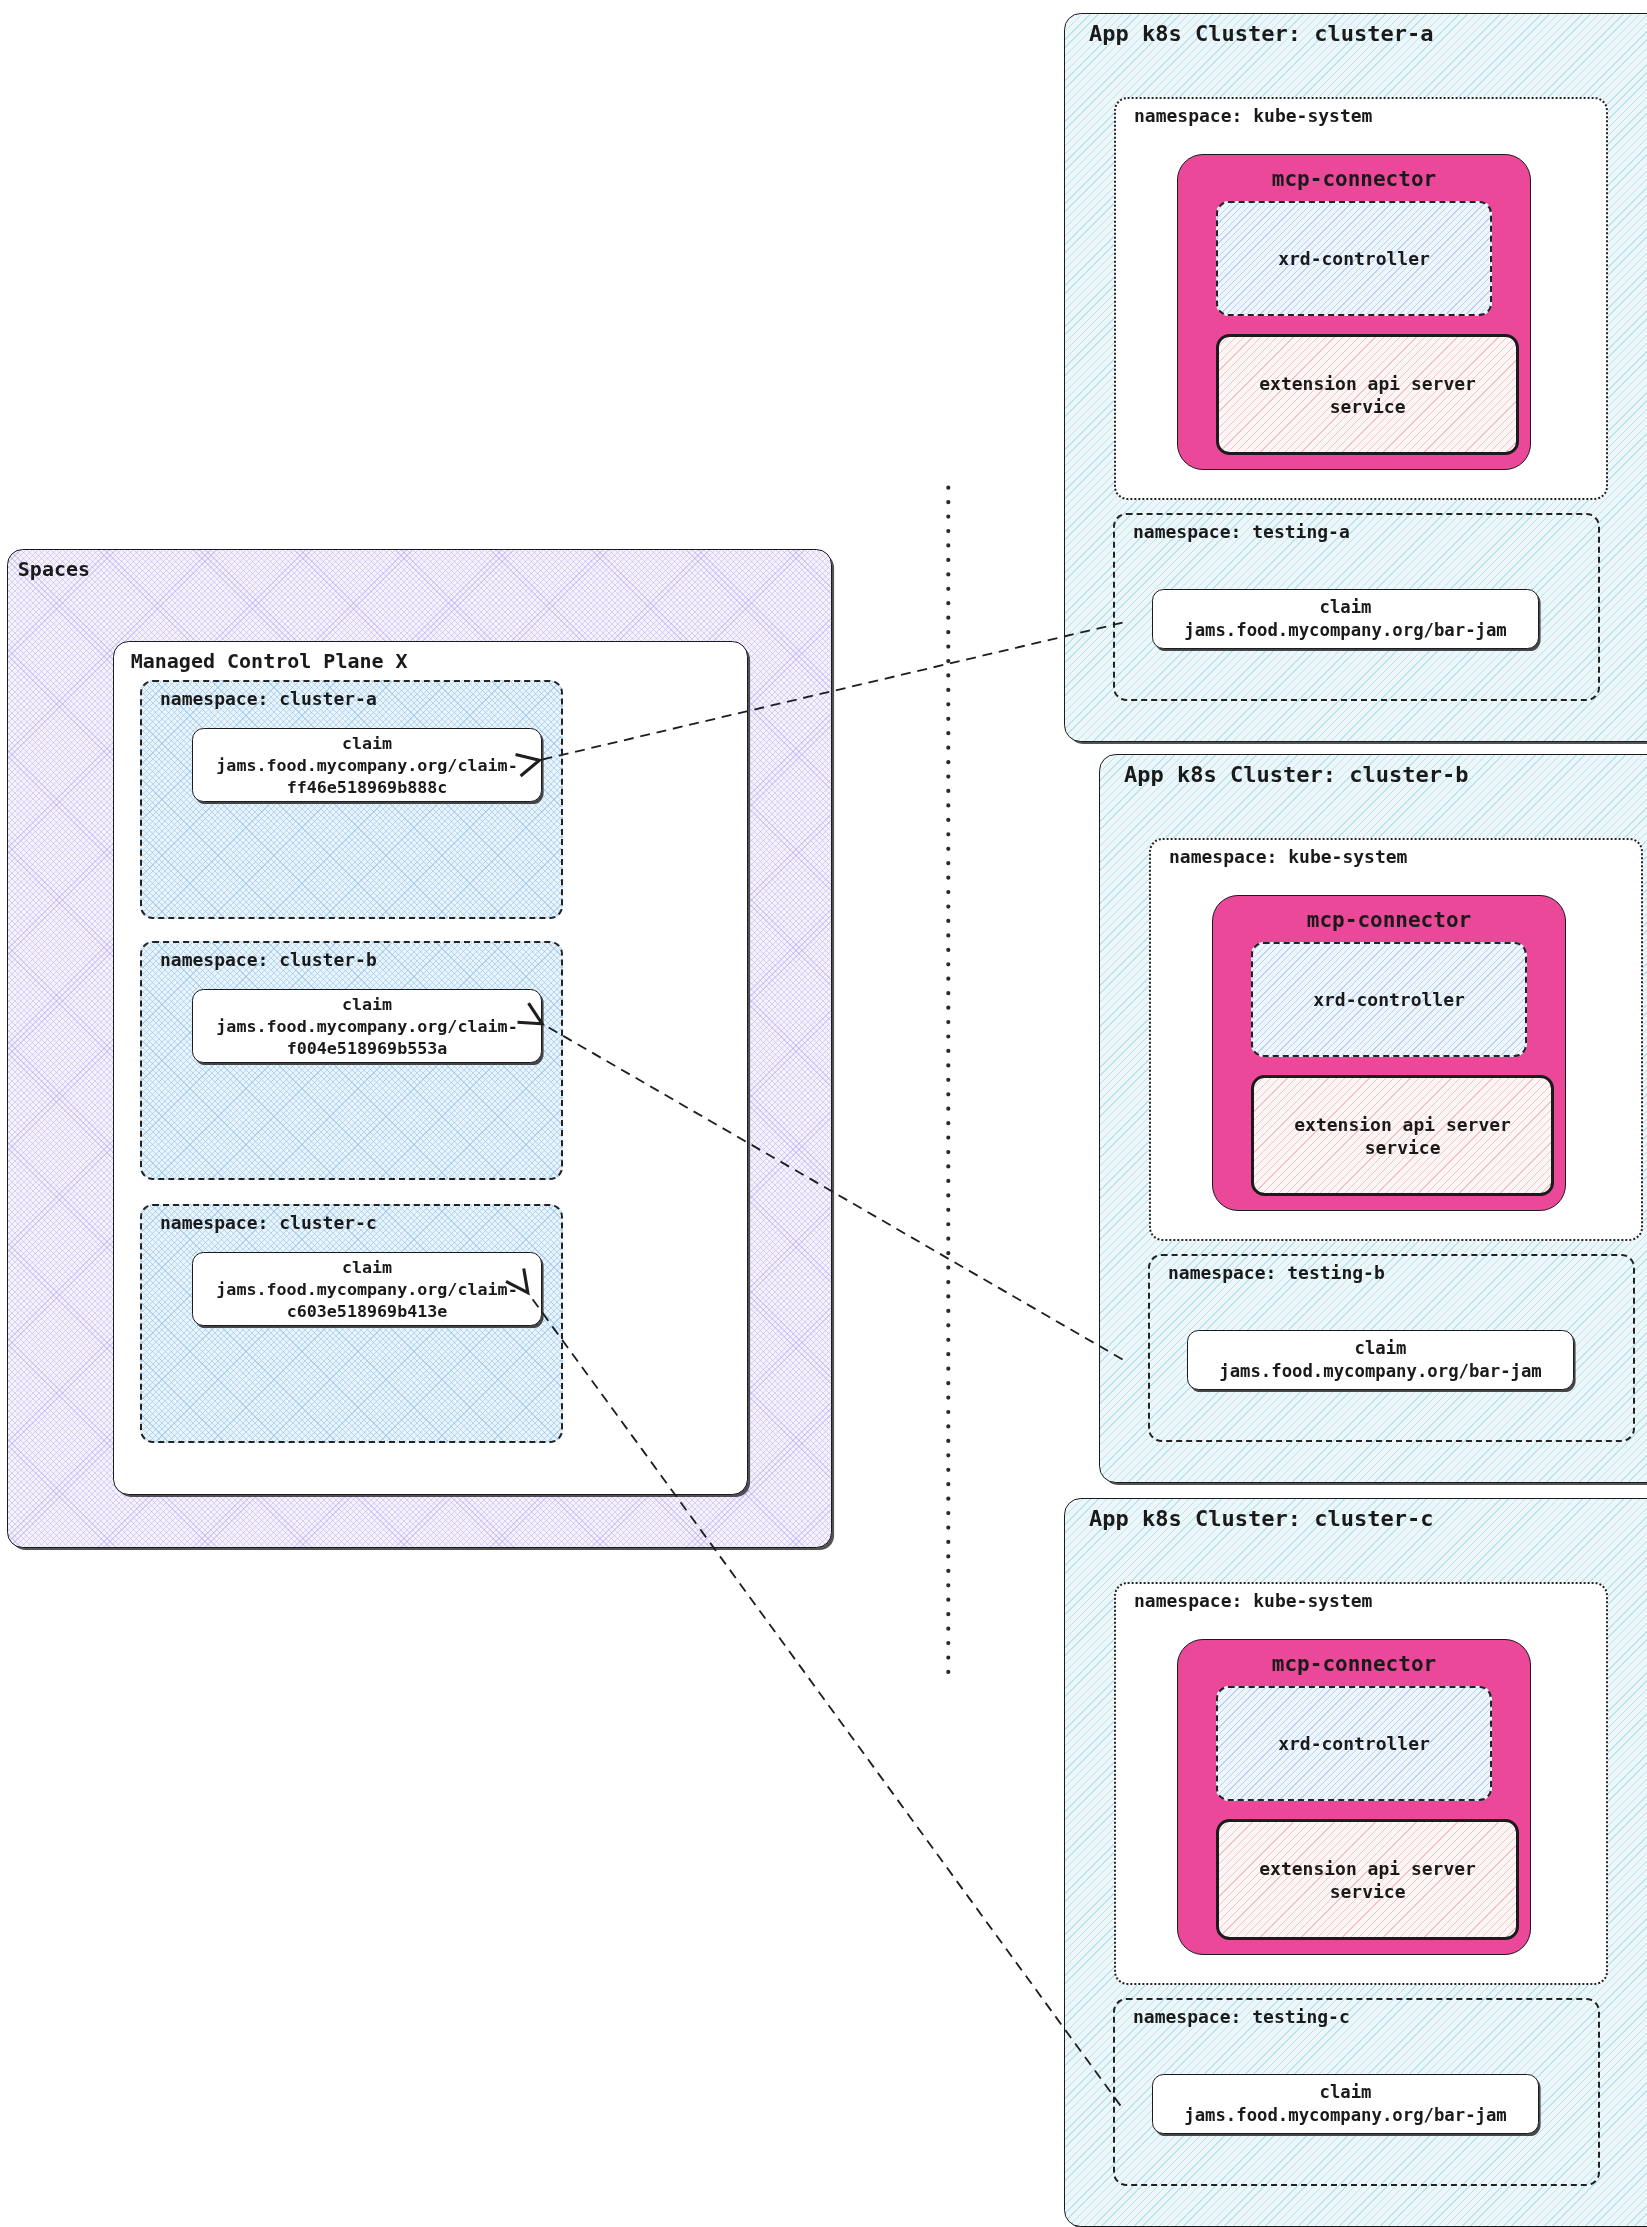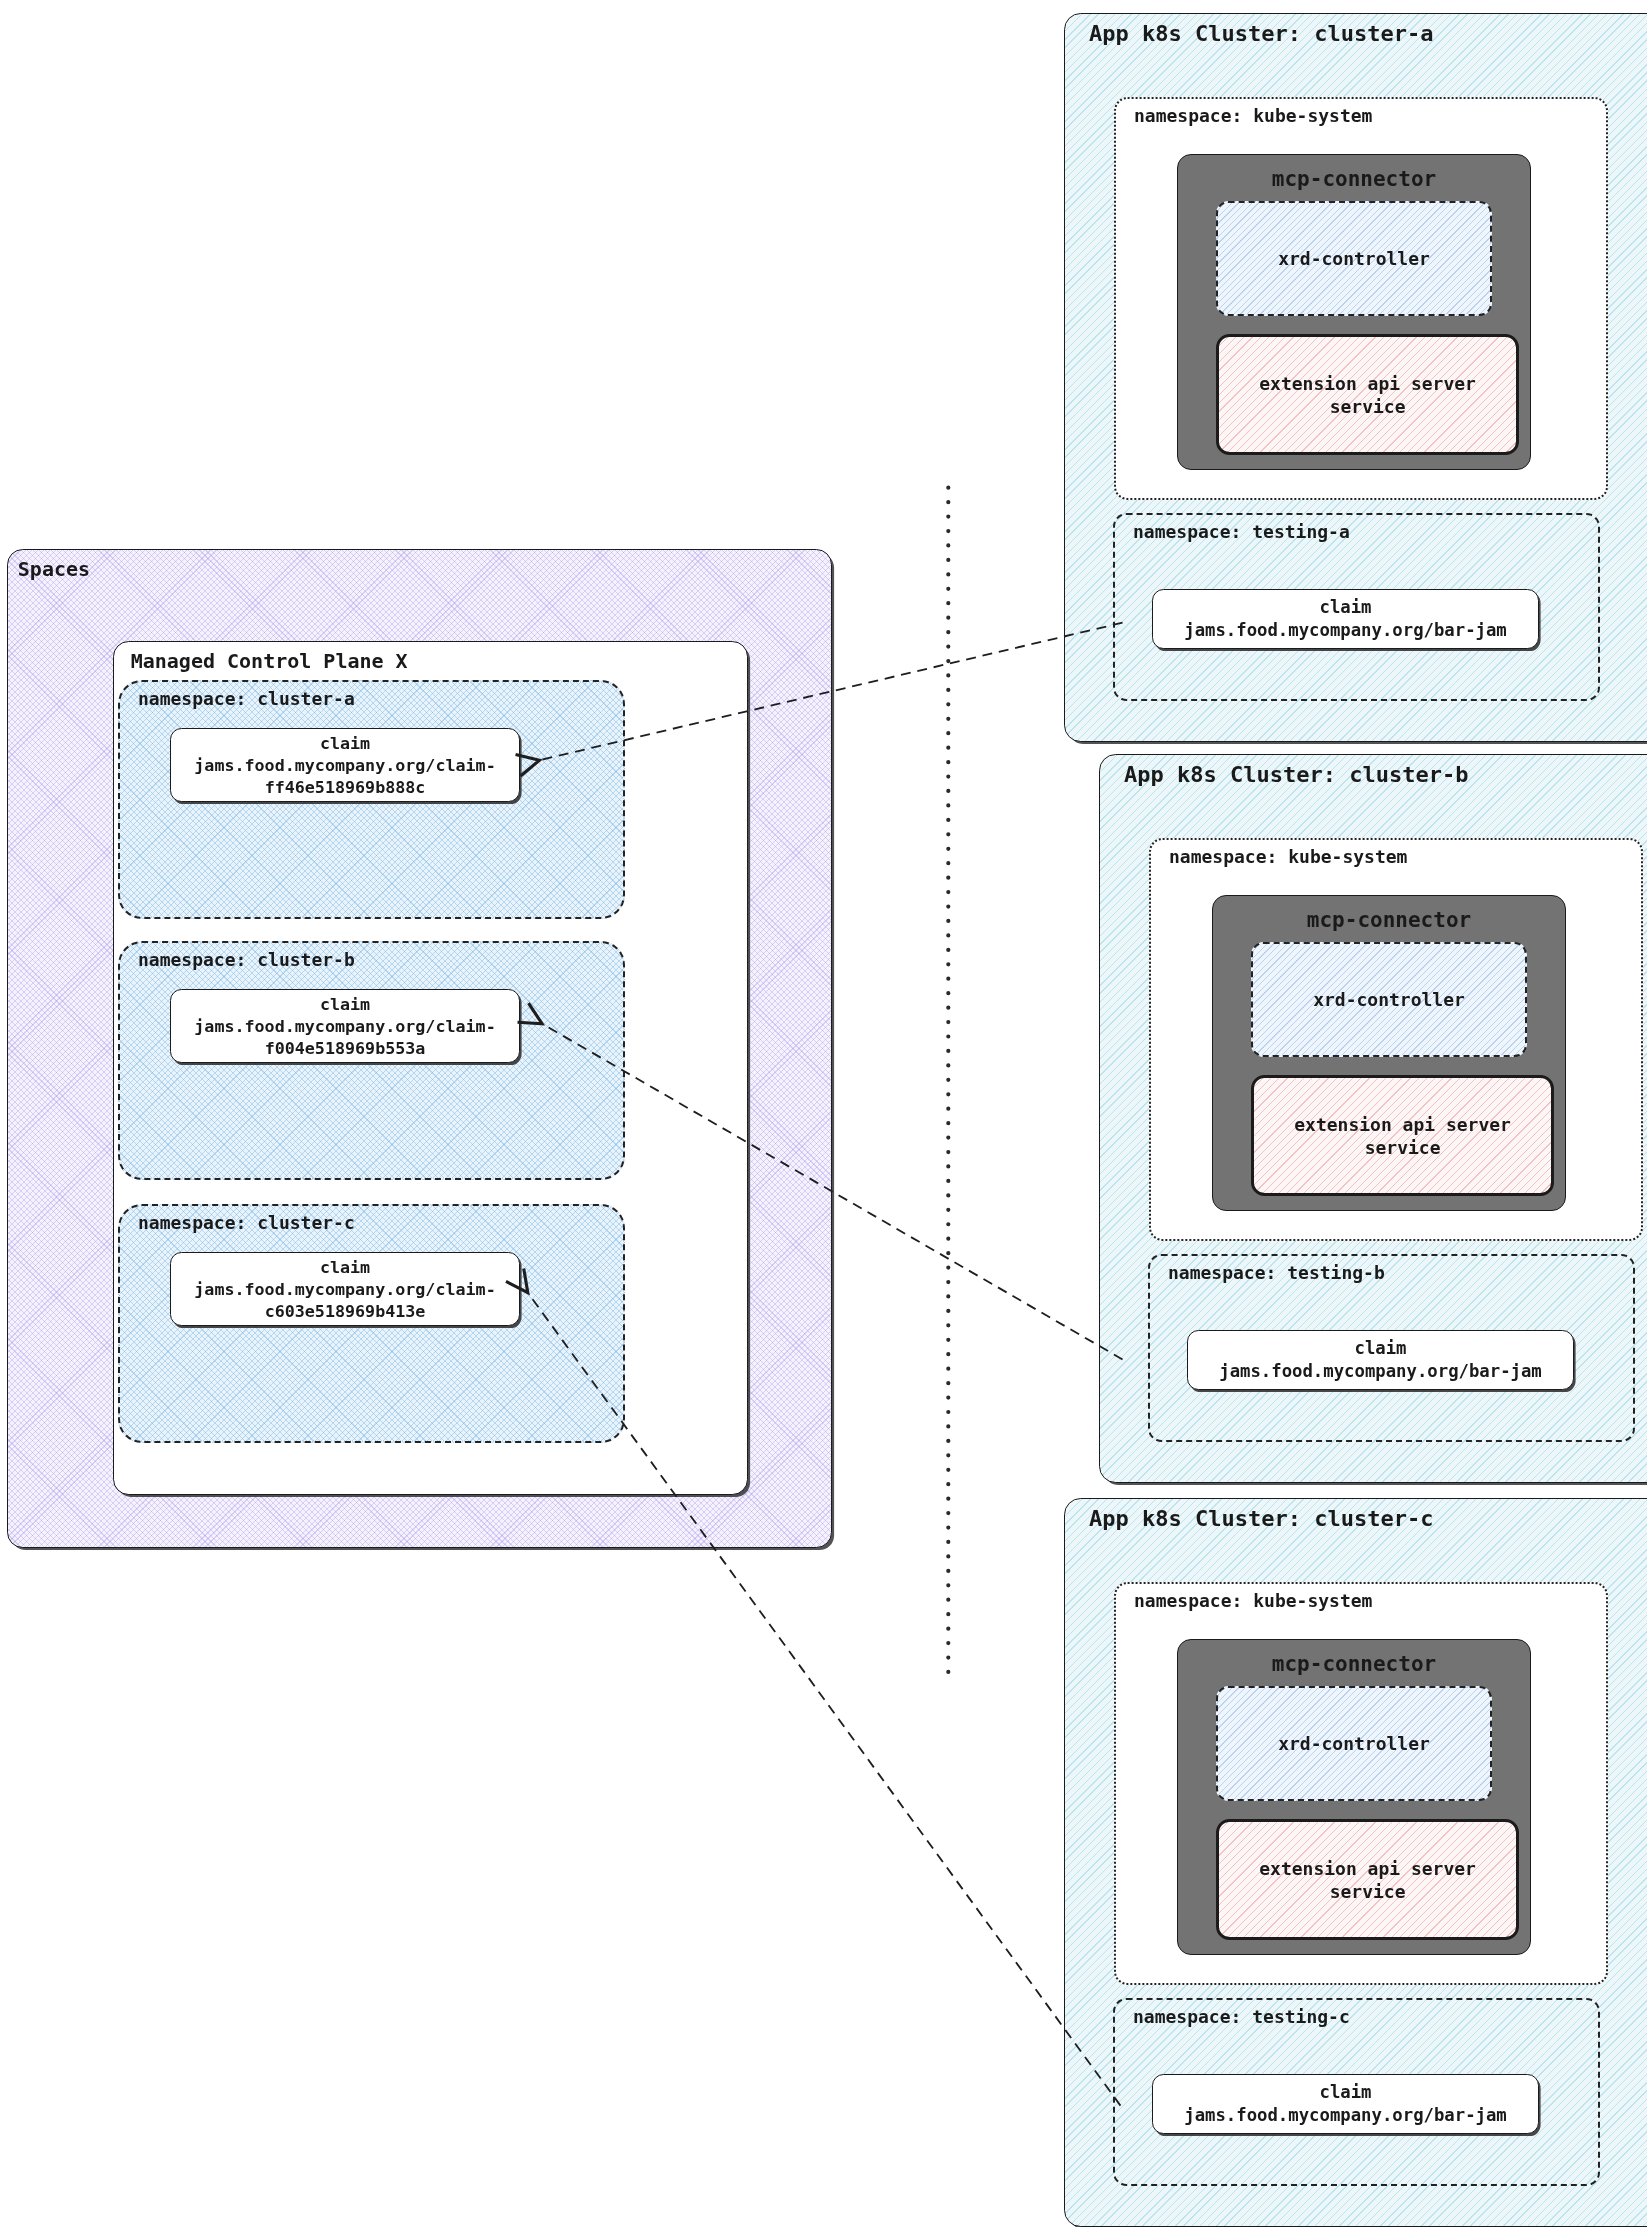--- a/index.html
+++ b/index.html
@@ -20,22 +20,22 @@
     box-shadow:3.1px 3.1px 0 -1px rgba(40,40,40,0.8);
   }
   .spaces-label{position:absolute;left:10px;top:7.3px;font-size:20px;font-weight:700;}
   .mcp-x{
     left:113px;top:641px;width:635px;height:854px;
     border:1.6px solid #1b1b1b;border-radius:15.7px;background:#ffffff;
     box-shadow:3.1px 3.1px 0 -1px rgba(40,40,40,0.8);
   }
   .mcp-x-label{position:absolute;left:16.7px;top:7.3px;font-size:20px;font-weight:700;}
   .ns-left{
-    left:118px;width:507px;height:239px;
-    border:2.1px dashed #222222;border-radius:24px;
+    left:140px;width:423px;height:239px;
+    border:2.1px dashed #222222;border-radius:13px;
     background:
       repeating-linear-gradient(45deg, rgba(110,175,225,0.42) 0 0.8px, transparent 0.8px 4.4px),
       repeating-linear-gradient(135deg, rgba(110,175,225,0.42) 0 0.8px, transparent 0.8px 4.4px),
       #e9f3fb;
   }
   .ns-left.a{top:680px;} .ns-left.b{top:941px;} .ns-left.c{top:1204px;}
   .ns-label{position:absolute;left:18px;top:6.3px;font-size:18px;font-weight:700;white-space:nowrap;}
   .claim-left{
     position:absolute;left:50px;top:46px;width:348px;height:72px;
     border:1.6px solid #1b1b1b;border-radius:11.5px;background:#ffffff;
@@ -55,21 +55,21 @@
     padding-left:24px;
   }
   .cluster.a{top:13px;} .cluster.b{top:754px;margin-left:35px;} .cluster.c{top:1498px;}
   .cluster-title{position:absolute;left:24px;top:7.3px;font-size:22px;font-weight:700;white-space:nowrap;}
   .kube{
     position:absolute;left:49px;top:83px;width:490px;height:399px;
     border:2.1px dotted #222222;border-radius:13.6px;background:#ffffff;
   }
   .mcp-conn{
     position:absolute;left:61px;top:55px;width:352px;height:314px;
-    border:1.6px solid #1b1b1b;border-radius:14px;background:#737373;
+    border:1.6px solid #1b1b1b;border-radius:26px;background:#ec4899;
   }
   .mcp-conn-label{position:absolute;left:0;top:11.5px;width:100%;text-align:center;font-size:21px;font-weight:700;}
   .xrd{
     position:absolute;left:38px;top:46px;width:272px;height:111px;
     border:2.1px dashed #222222;border-radius:12.6px;
     background:
       repeating-linear-gradient(135deg, rgba(110,160,220,0.40) 0 0.9px, transparent 0.9px 4.7px),
       #eef5fc;
     display:flex;align-items:center;justify-content:center;
     font-size:18px;font-weight:700;

